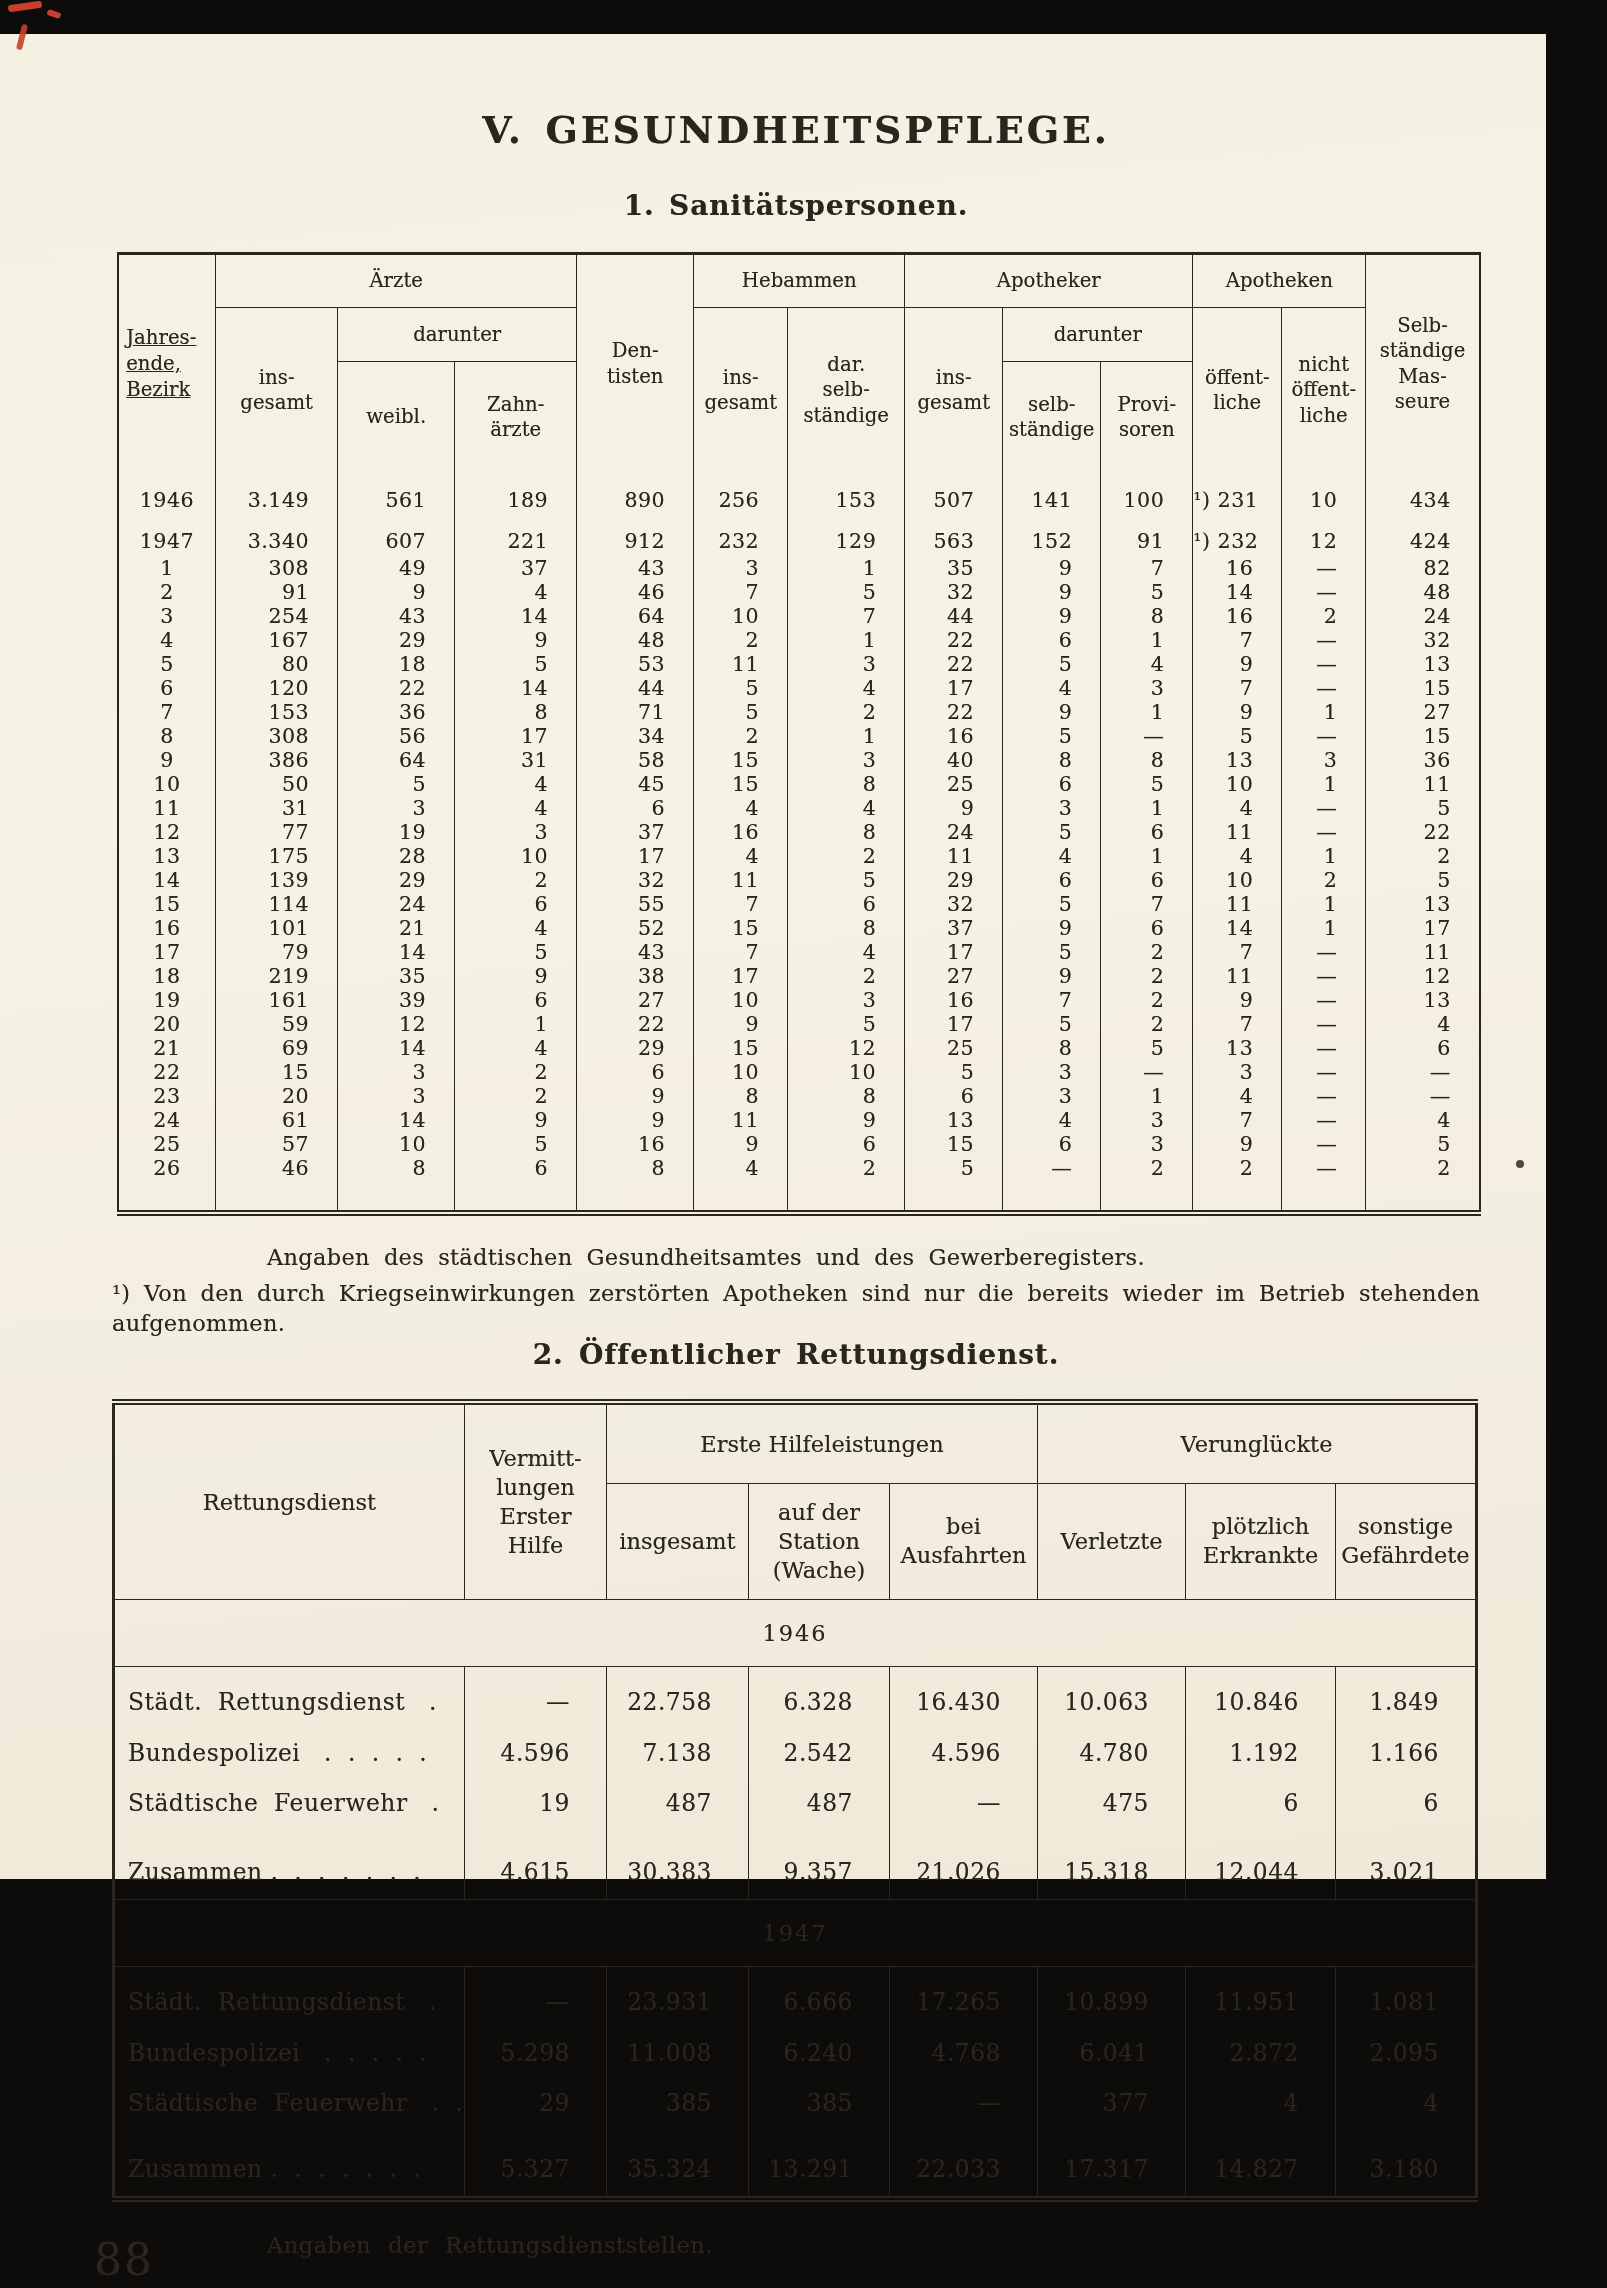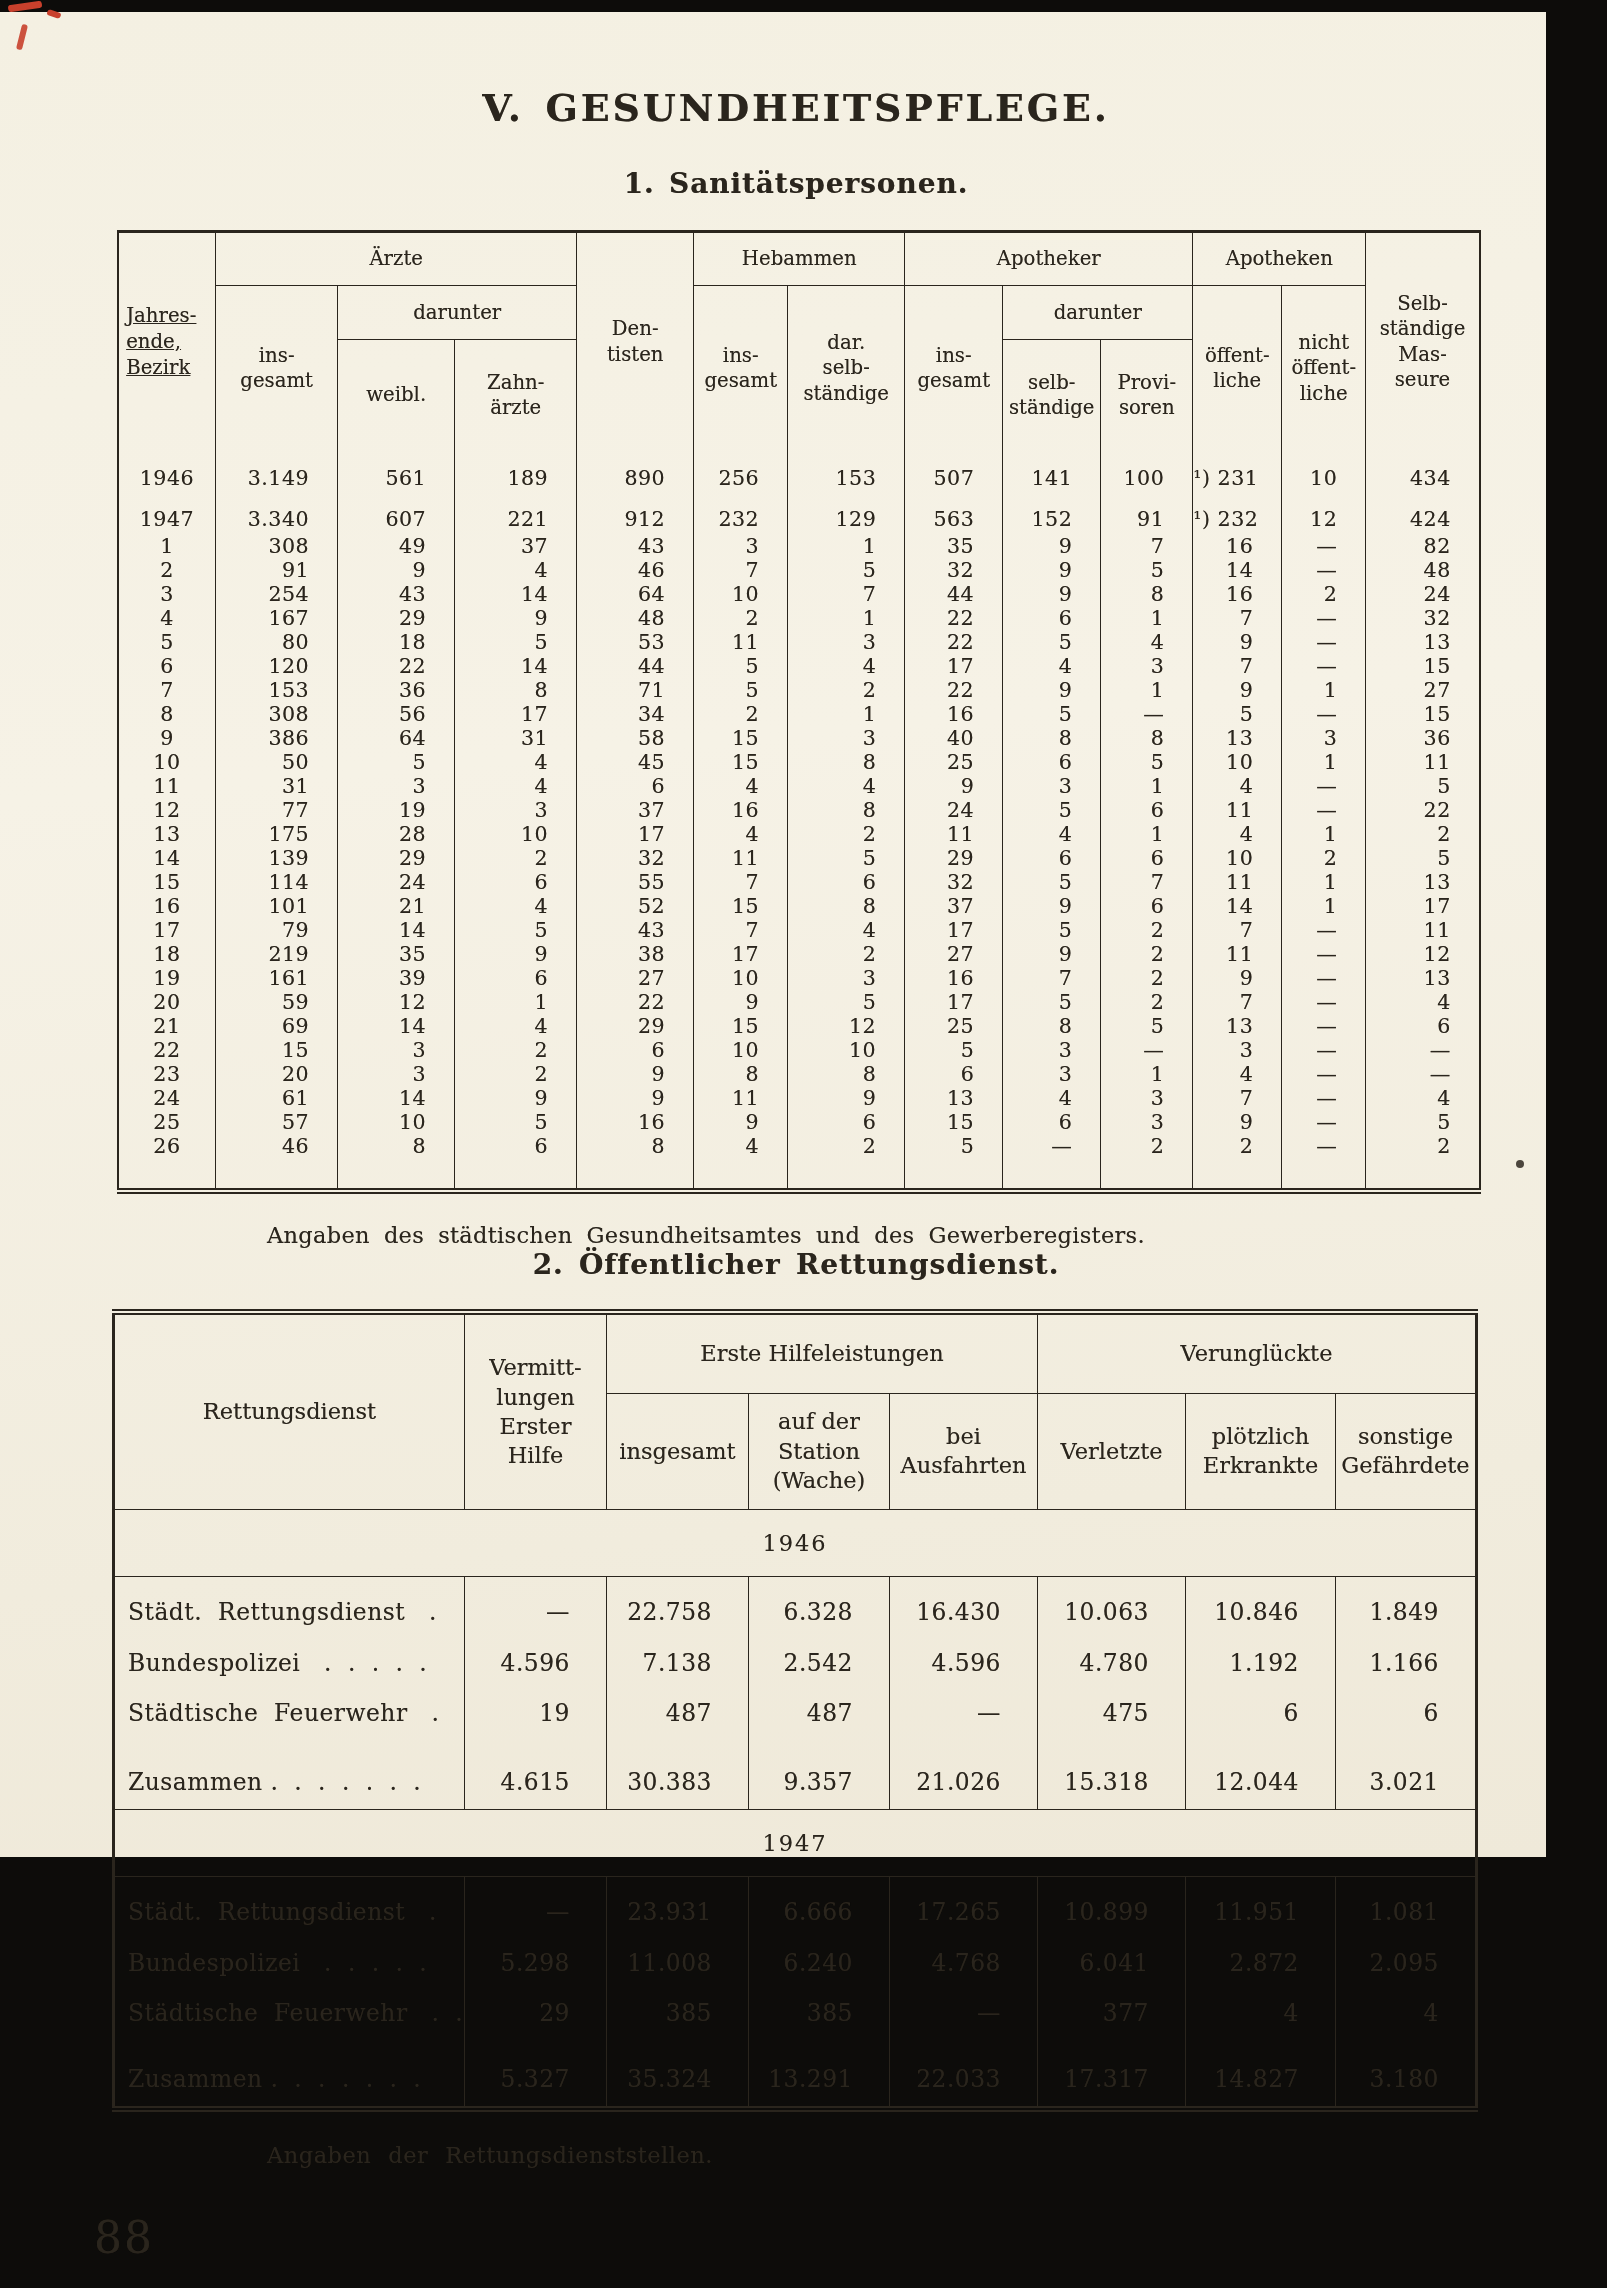--- a/index.html
+++ b/index.html
@@ -5,21 +5,21 @@
   * { box-sizing: border-box; margin: 0; padding: 0; }
   html,body { width:1608px; height:2289px; }
   body{
     position:relative;
     background: var(--scan-border, #0d0c0a);
     font-family: "DejaVu Serif", "Liberation Serif", serif;
     color: var(--ink, #2a251d);
     overflow:hidden;
   }
   .paper{
-    position:absolute; left:0; top:12px; width:1546px; height:1845px;
+    position:absolute; left:0; top:34px; width:1546px; height:1845px;
     background: linear-gradient(175deg,#f4f0e2 0%,#f6f2e6 40%,#f1ecdd 80%,#efe9d9 100%);
     text-shadow: 0 0 0.6px rgba(45,35,22,.5);
   }
   .content{ position:absolute; left:112px; top:73px; width:1368px; }
 
   h1.title{
     font-size:38px; font-weight:bold; text-align:center;
     letter-spacing:2.8px; word-spacing:5.6px; margin-bottom:37px;
   }
   h2.subtitle{
@@ -606,20 +606,24 @@
             <td>—</td>
             <td>2</td>
             <td>2</td>
             <td>—</td>
             <td>2</td>
           </tr>
         </tbody>
     </table>
 
     <p class="src">Angaben des städtischen Gesundheitsamtes und des Gewerberegisters.</p>
+    <p class="note">
+      <span class="just">¹) Von den durch Kriegseinwirkungen zerstörten Apotheken sind nur die bereits wieder im Betrieb stehenden</span>
+      <span>aufgenommen.</span>
+    </p>
 
     <h2 class="subtitle2">2. Öffentlicher Rettungsdienst.</h2>
 
     <table id="table2">
       <colgroup>
         <col style="width:351px">
           <col style="width:142px">
           <col style="width:142px">
         <col style="width:141px">
           <col style="width:148px">

